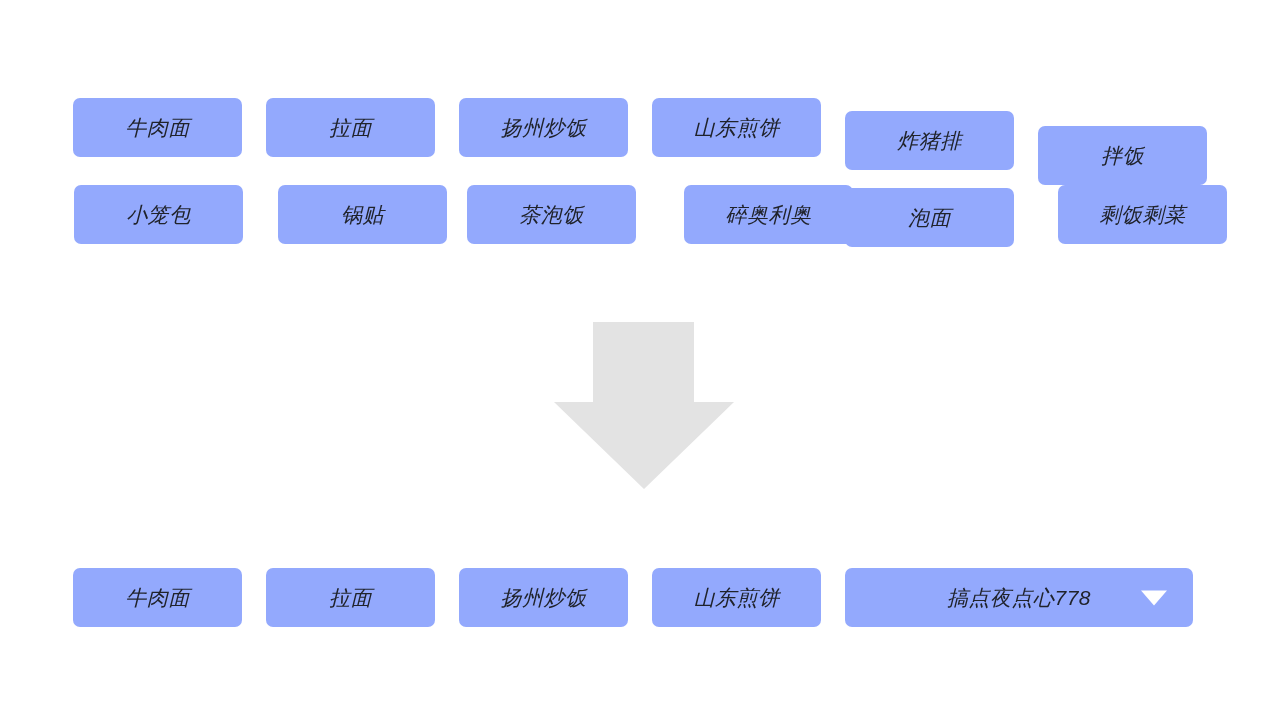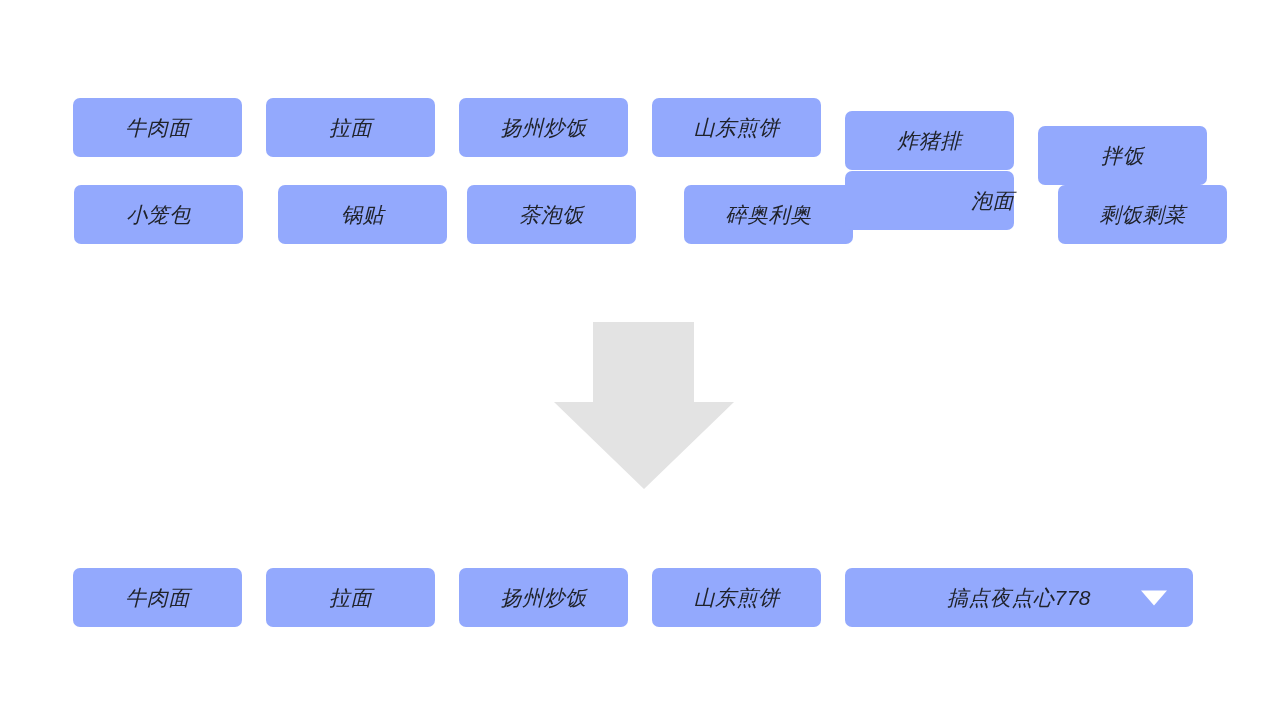--- a/index.html
+++ b/index.html
@@ -109,21 +109,21 @@
     </div>
     <div class="chip" style="left:278px; top:185px;">
       <span class="chip-label">锅贴</span>
     </div>
     <div class="chip" style="left:459px; top:185px;margin-left:8px;">
       <span class="chip-label">茶泡饭</span>
     </div>
     <div class="chip" style="left:684px; top:185px;">
       <span class="chip-label">碎奥利奥</span>
     </div>
-    <div class="chip" style="left:845px; top:171px;justify-content:flex-end;">
+    <div class="chip" style="left:845px; top:188px;">
       <span class="chip-label">泡面</span>
     </div>
     <div class="chip" style="left:1058px;top:185px;">
       <span class="chip-label">剩饭剩菜</span>
     </div>
   </div>
 
   <div class="flow-arrow">
     <svg viewBox="0 0 180 167" xmlns="http://www.w3.org/2000/svg" aria-hidden="true">
       <polygon points="39,0 140,0 140,80 180,80 90,167 0,80 39,80" fill="#e3e3e3"></polygon>

